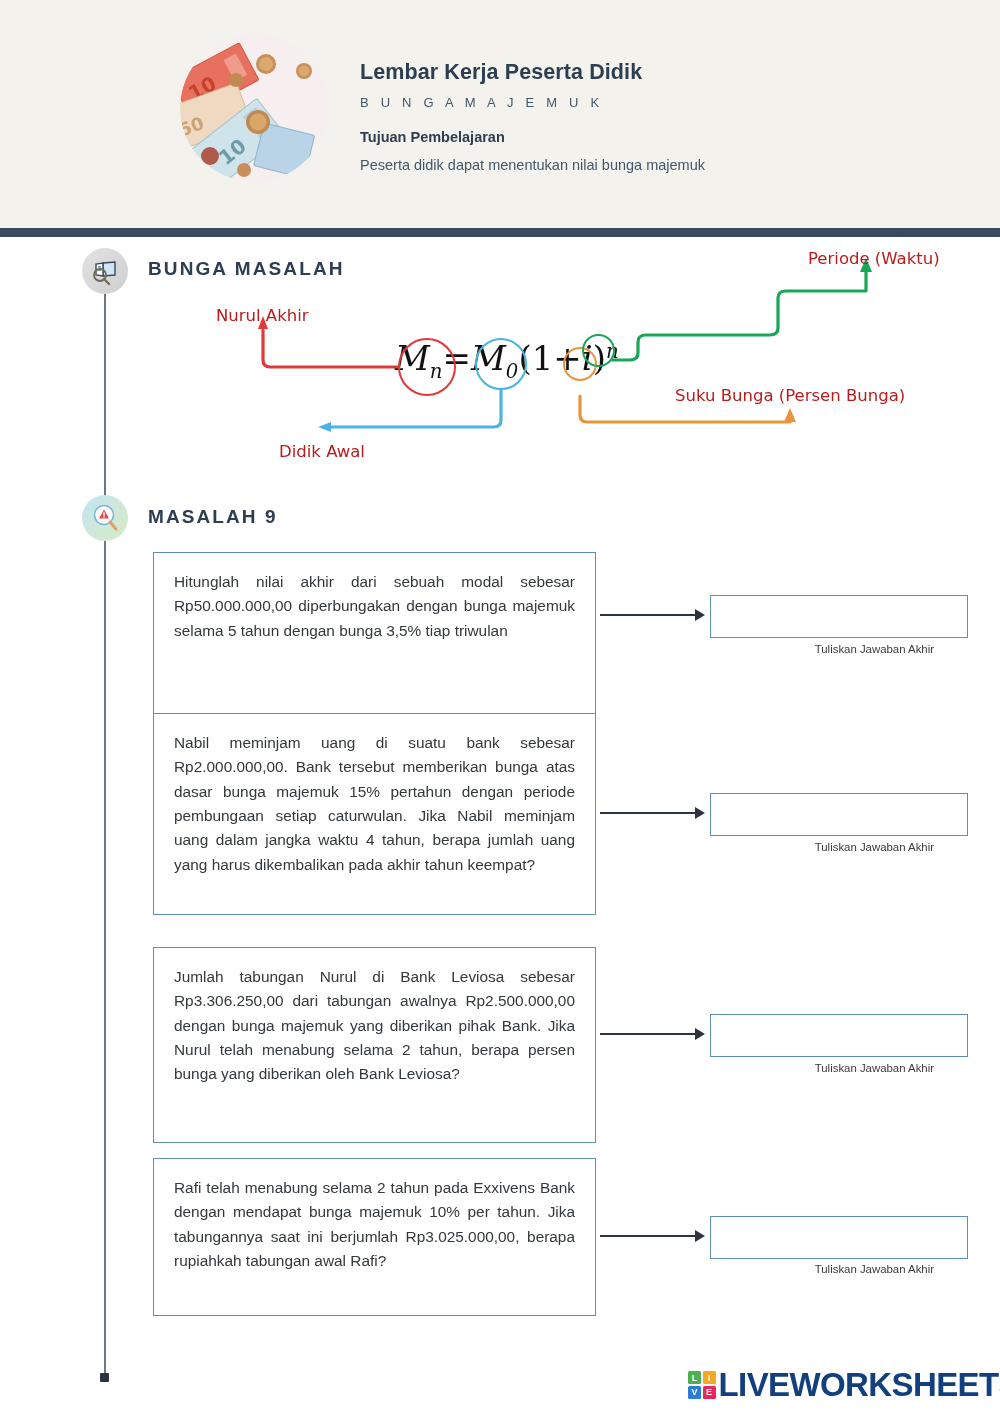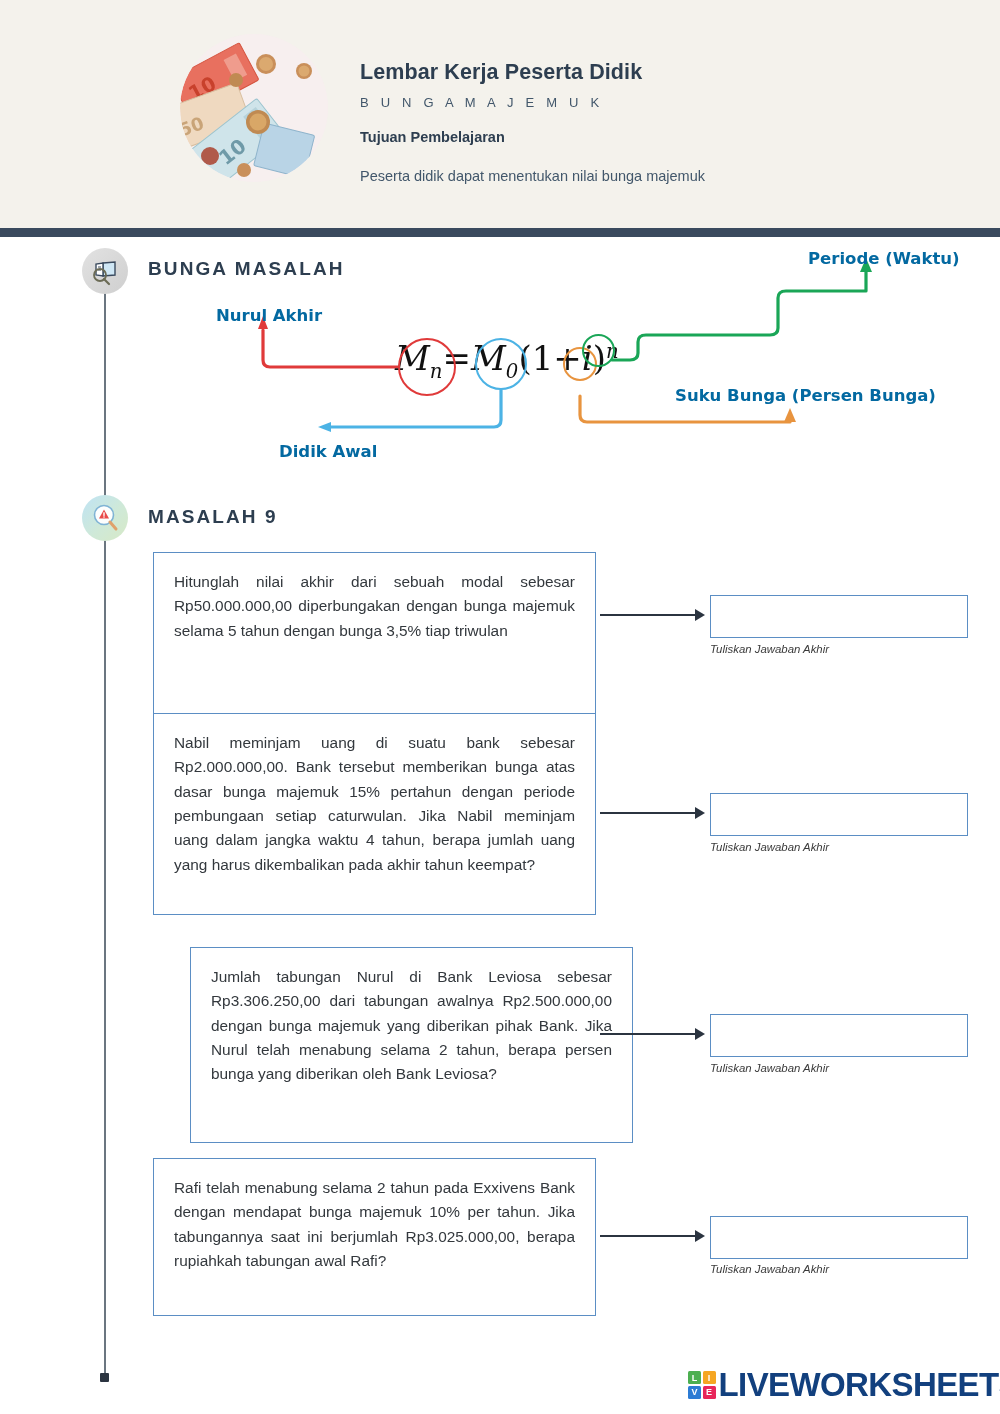--- a/index.html
+++ b/index.html
@@ -31,21 +31,21 @@
     letter-spacing: 0.1px; line-height: 1.2;
   }
   .banner-sub {
     font-size: 13px; color: #42576b; letter-spacing: 4.2px;
     margin-top: 9px; font-weight: 500;
   }
   .banner-goal-label {
     font-size: 14.5px; font-weight: bold; color: #2d3e50; margin-top: 19px;
   }
   .banner-goal-text {
-    font-size: 14.5px; color: #42576b; margin-top: 23px;
+    font-size: 14.5px; color: #42576b; margin-top: 12px;
   }
   .banner-rule {
     position: absolute; left: 0; top: 228px; width: 1000px; height: 9px;
     background: #3a4a5e;
   }
 
   
   .timeline {
     position: absolute; left: 104px; top: 282px;
     width: 2px; height: 1094px; background: #6b7680;
@@ -67,22 +67,22 @@
   .sec-title {
     position: absolute; font-size: 19px; font-weight: bold;
     color: #2d3e50; letter-spacing: 2.1px;
   }
   .title-bunga { left: 148px; top: 258px; }
   .title-masalah { left: 148px; top: 506px; }
 
   
   .diagram { position: absolute; left: 0; top: 240px; width: 1000px; height: 250px; }
   .diag-label {
-    position: absolute; font-size: 16.5px; color: #0369a1;
-    font-family: "DejaVu Sans", sans-serif; white-space: nowrap; font-weight: bold;
+    position: absolute; font-size: 16.5px; color: #b91c1c;
+    font-family: "DejaVu Sans", sans-serif; white-space: nowrap;
   }
   .lbl-modal-akhir { left: 216px; top: 66px; }
   .lbl-modal-awal  { left: 279px; top: 202px; }
   .lbl-periode     { left: 808px; top: 9px; }
   .lbl-suku        { left: 675px; top: 146px; }
 
   .formula {
     position: absolute; left: 395px; top: 338px;
     font-family: "DejaVu Serif", serif; font-style: italic;
     font-size: 34px; color: #111; white-space: nowrap;
@@ -104,22 +104,22 @@
     border: 1.2px solid #5b8ec4; background: #fff;
     padding: 17px 20px 18px 20px;
     font-size: 15.4px; line-height: 1.58; color: #33383d;
     text-align: justify; text-justify: inter-word;
   }
   .abox {
     position: absolute; left: 710px; width: 258px; height: 43px;
     border: 1.3px solid #5b8ec4; background: #fff;
   }
   .acap {
-    position: absolute; left: 710px; width: 258px;
-    text-align: left; font-style: italic; font-size: 11.4px; color: #3a3a3a;
+    position: absolute; left: 676px; width: 258px;
+    text-align: right; font-size: 11.4px; color: #3a3a3a;
   }
   .arrow-line {
     position: absolute; height: 2.4px; background: #2b3440;
   }
   .arrow-head {
     position: absolute; width: 0; height: 0;
     border-left: 10px solid #2b3440;
     border-top: 6px solid transparent;
     border-bottom: 6px solid transparent;
   }
@@ -262,21 +262,21 @@
   <div class="arrow-head" style="left:695px;top:609px;"></div>
   <div class="abox" style="top:595px;"></div>
   <div class="acap" style="top:643px;">Tuliskan Jawaban Akhir</div>
 
   <div class="qbox" style="top:713px;height:202px;">Nabil meminjam uang di suatu bank sebesar Rp2.000.000,00. Bank tersebut memberikan bunga atas dasar bunga majemuk 15% pertahun dengan periode pembungaan setiap caturwulan. Jika Nabil meminjam uang dalam jangka waktu 4 tahun, berapa jumlah uang yang harus dikembalikan pada akhir tahun keempat?</div>
   <div class="arrow-line" style="left:600px;top:812px;width:95px;"></div>
   <div class="arrow-head" style="left:695px;top:807px;"></div>
   <div class="abox" style="top:793px;"></div>
   <div class="acap" style="top:841px;">Tuliskan Jawaban Akhir</div>
 
-  <div class="qbox" style="top:947px;height:196px;margin-left:37px;">Jumlah tabungan Nurul di Bank Leviosa sebesar Rp3.306.250,00 dari tabungan awalnya Rp2.500.000,00 dengan bunga majemuk yang diberikan pihak Bank. Jika Nurul telah menabung selama 2 tahun, berapa persen bunga yang diberikan oleh Bank Leviosa?</div>
+  <div class="qbox" style="top:947px;height:196px;">Jumlah tabungan Nurul di Bank Leviosa sebesar Rp3.306.250,00 dari tabungan awalnya Rp2.500.000,00 dengan bunga majemuk yang diberikan pihak Bank. Jika Nurul telah menabung selama 2 tahun, berapa persen bunga yang diberikan oleh Bank Leviosa?</div>
   <div class="arrow-line" style="left:600px;top:1033px;width:95px;"></div>
   <div class="arrow-head" style="left:695px;top:1028px;"></div>
   <div class="abox" style="top:1014px;"></div>
   <div class="acap" style="top:1062px;">Tuliskan Jawaban Akhir</div>
 
   <div class="qbox" style="top:1158px;height:158px;">Rafi telah menabung selama 2 tahun pada Exxivens Bank dengan mendapat bunga majemuk 10% per tahun. Jika tabungannya saat ini berjumlah Rp3.025.000,00, berapa rupiahkah tabungan awal Rafi?</div>
   <div class="arrow-line" style="left:600px;top:1235px;width:95px;"></div>
   <div class="arrow-head" style="left:695px;top:1230px;"></div>
   <div class="abox" style="top:1216px;"></div>
   <div class="acap" style="top:1263px;">Tuliskan Jawaban Akhir</div>

